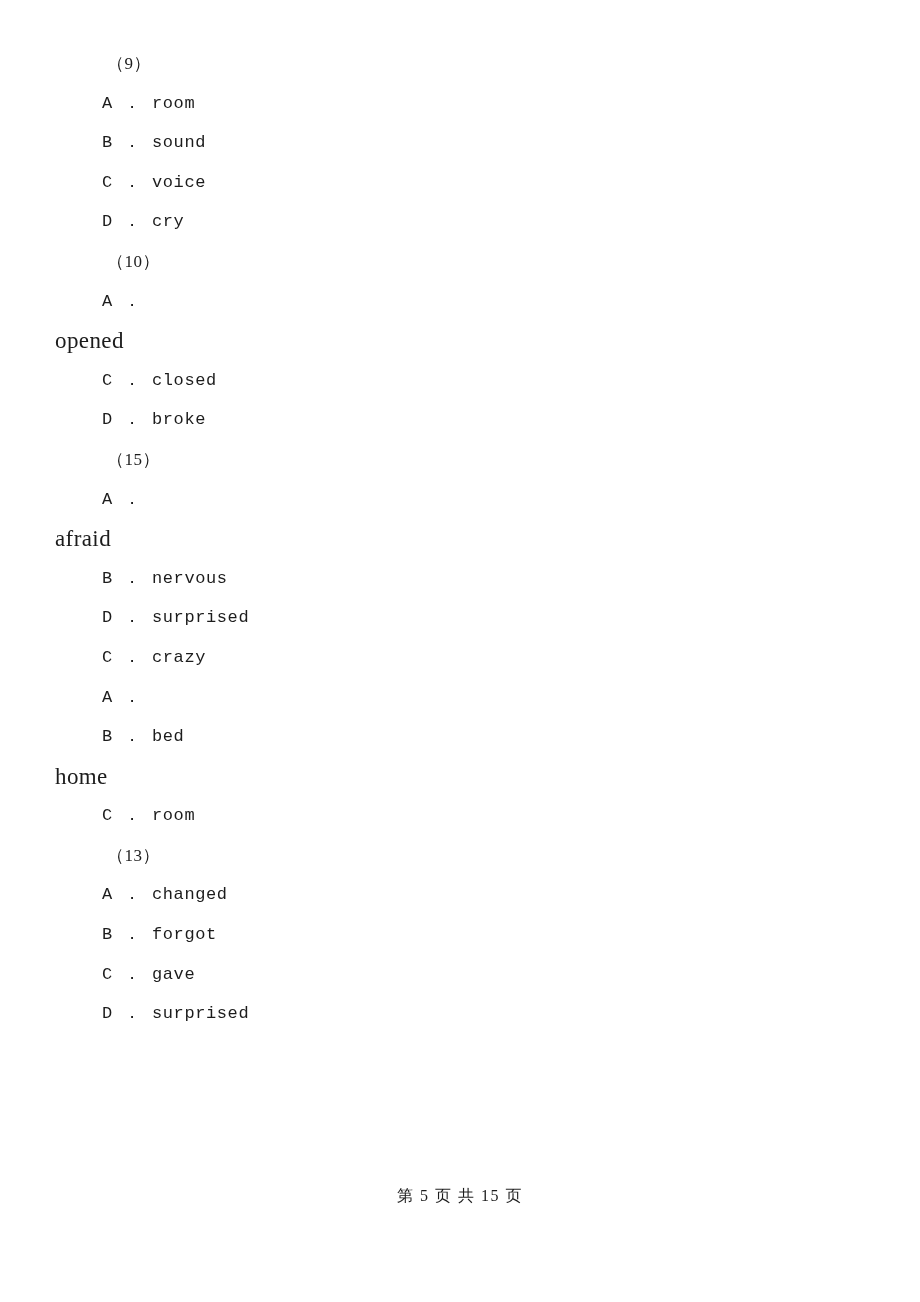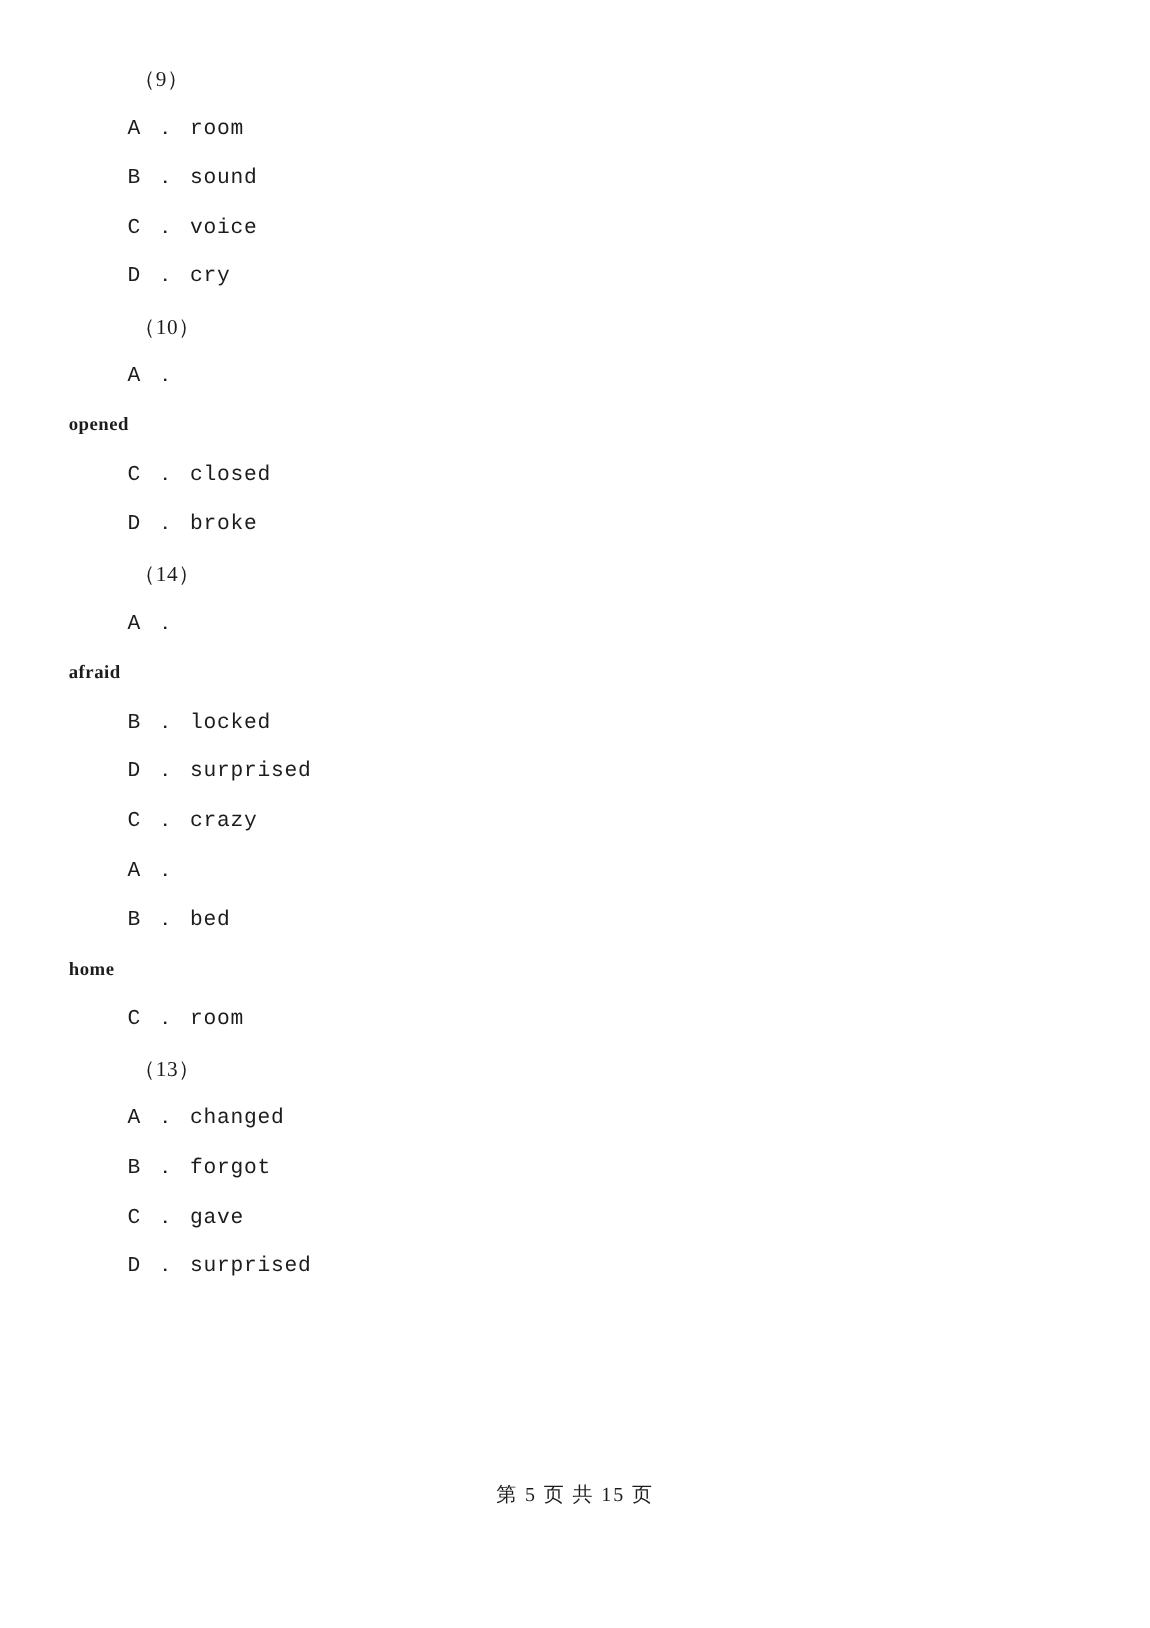--- a/index.html
+++ b/index.html
@@ -53,23 +53,22 @@
 
   
   .opt {
     padding-left: 47px;
   }
 
   
   .wrap-word {
     padding-left: 0px;
     font-family: "Liberation Serif", "DejaVu Serif", serif;
-    font-size: 15px;
+    font-size: 23px;
     letter-spacing: 0.4px;
-    font-weight: bold;
   }
 
   .footer {
     position: absolute;
     left: 0;
     top: 1186px;
     width: 920px;
     text-align: center;
     font-size: 16px;
     letter-spacing: 1.5px;
@@ -88,24 +87,24 @@
   <div class="line q-num">（9）</div>
       <div class="line opt">A ． room</div>
       <div class="line opt">B ． sound</div>
       <div class="line opt">C ． voice</div>
       <div class="line opt">D ． cry</div>
       <div class="line q-num">（10）</div>
       <div class="line opt">A ．</div>
       <div class="line wrap-word">opened</div>
       <div class="line opt">C ． closed</div>
       <div class="line opt">D ． broke</div>
-      <div class="line q-num">（14）</div>
+      <div class="line q-num">（15）</div>
       <div class="line opt">A ．</div>
       <div class="line wrap-word">afraid</div>
-      <div class="line opt">B ． locked</div>
+      <div class="line opt">B ． nervous</div>
       <div class="line opt">D ． surprised</div>
       <div class="line opt">C ． crazy</div>
       <div class="line opt">A ．</div>
       <div class="line opt">B ． bed</div>
       <div class="line wrap-word">home</div>
       <div class="line opt">C ． room</div>
       <div class="line q-num">（13）</div>
       <div class="line opt">A ． changed</div>
       <div class="line opt">B ． forgot</div>
       <div class="line opt">C ． gave</div>

